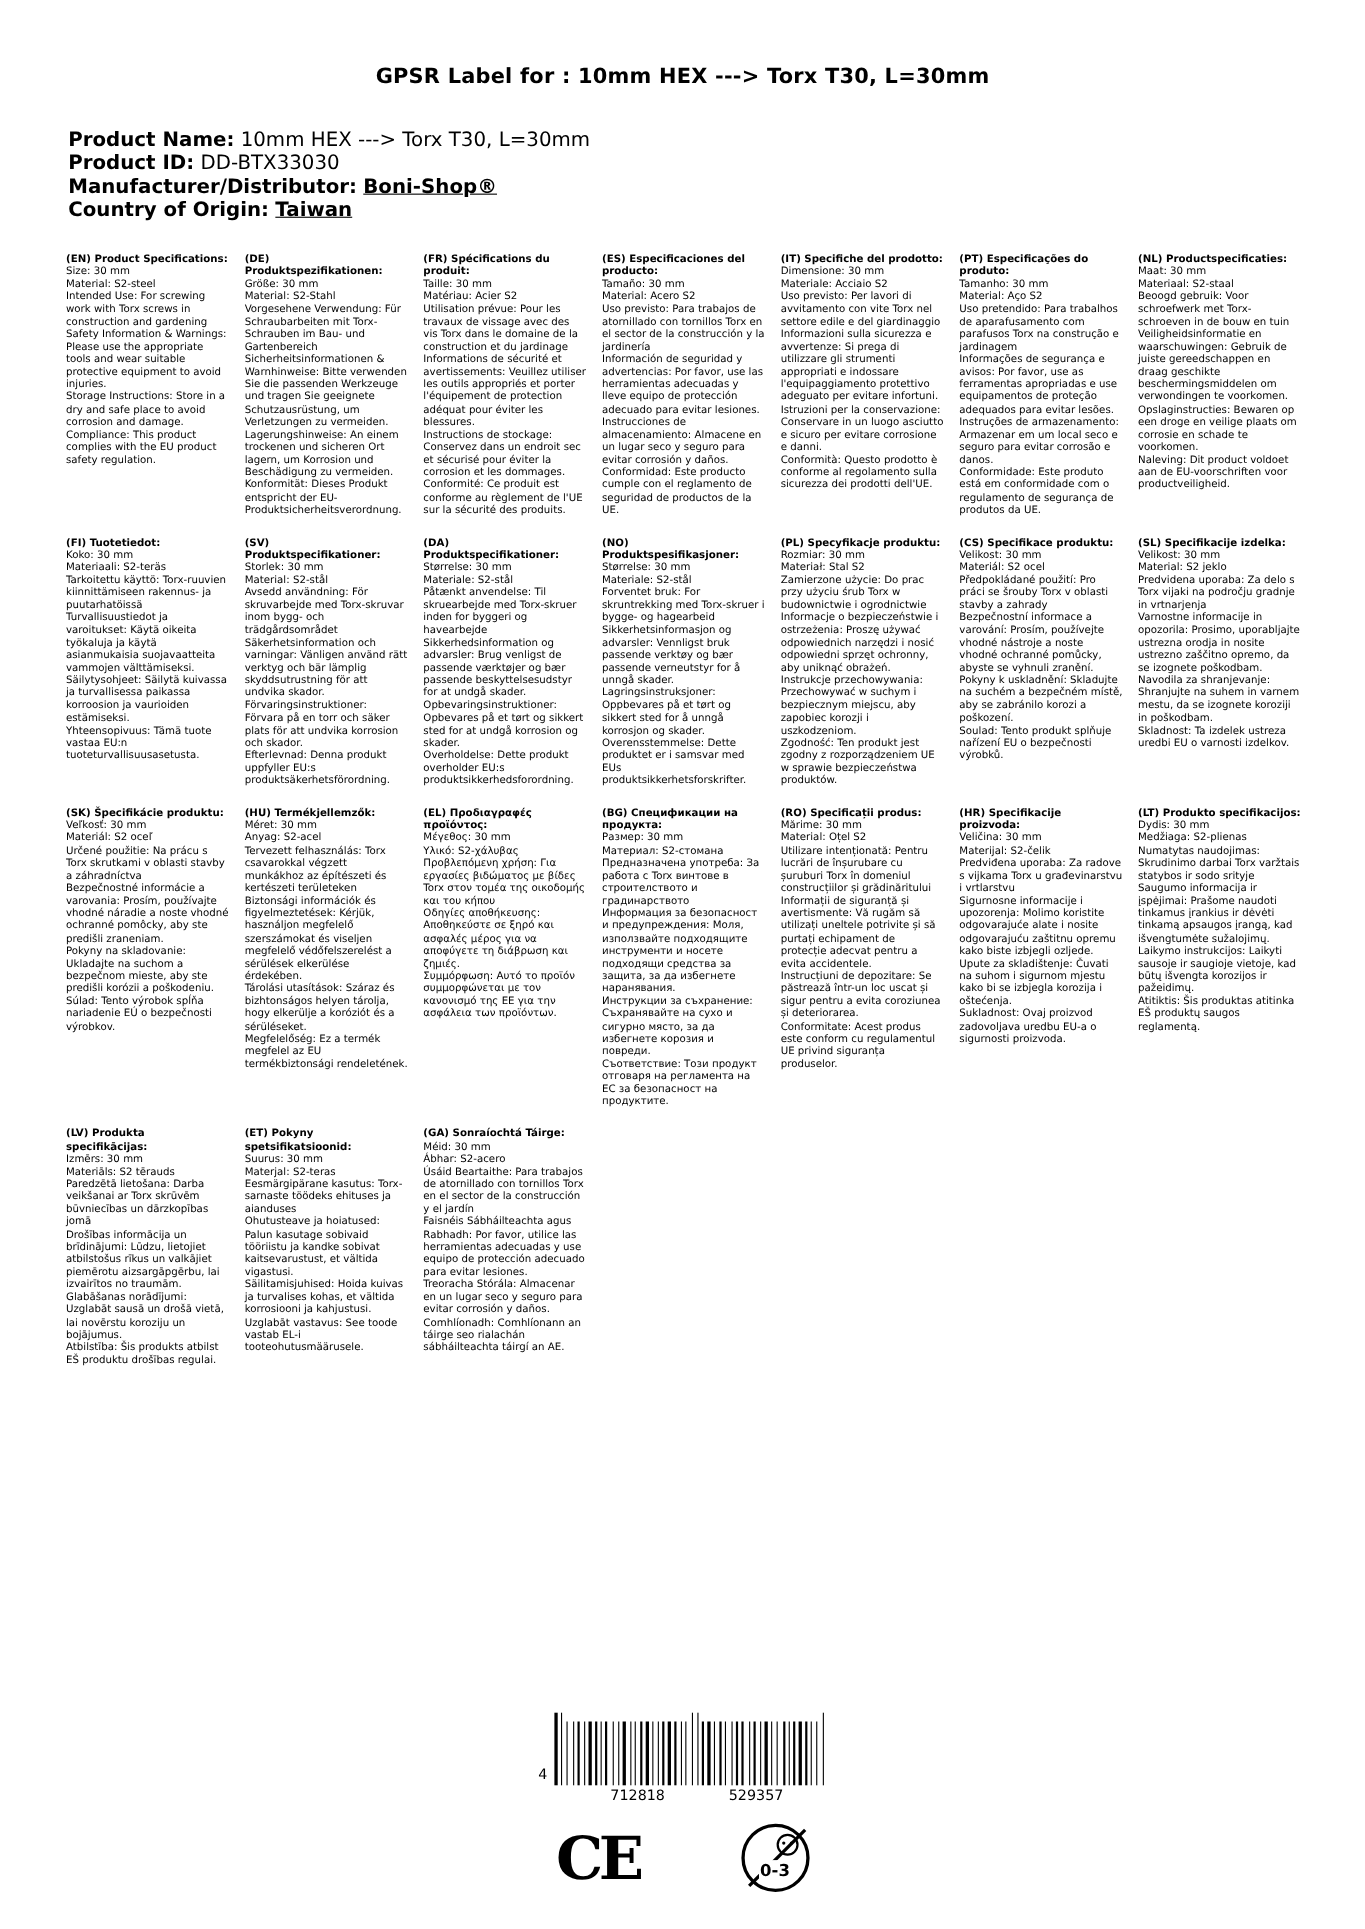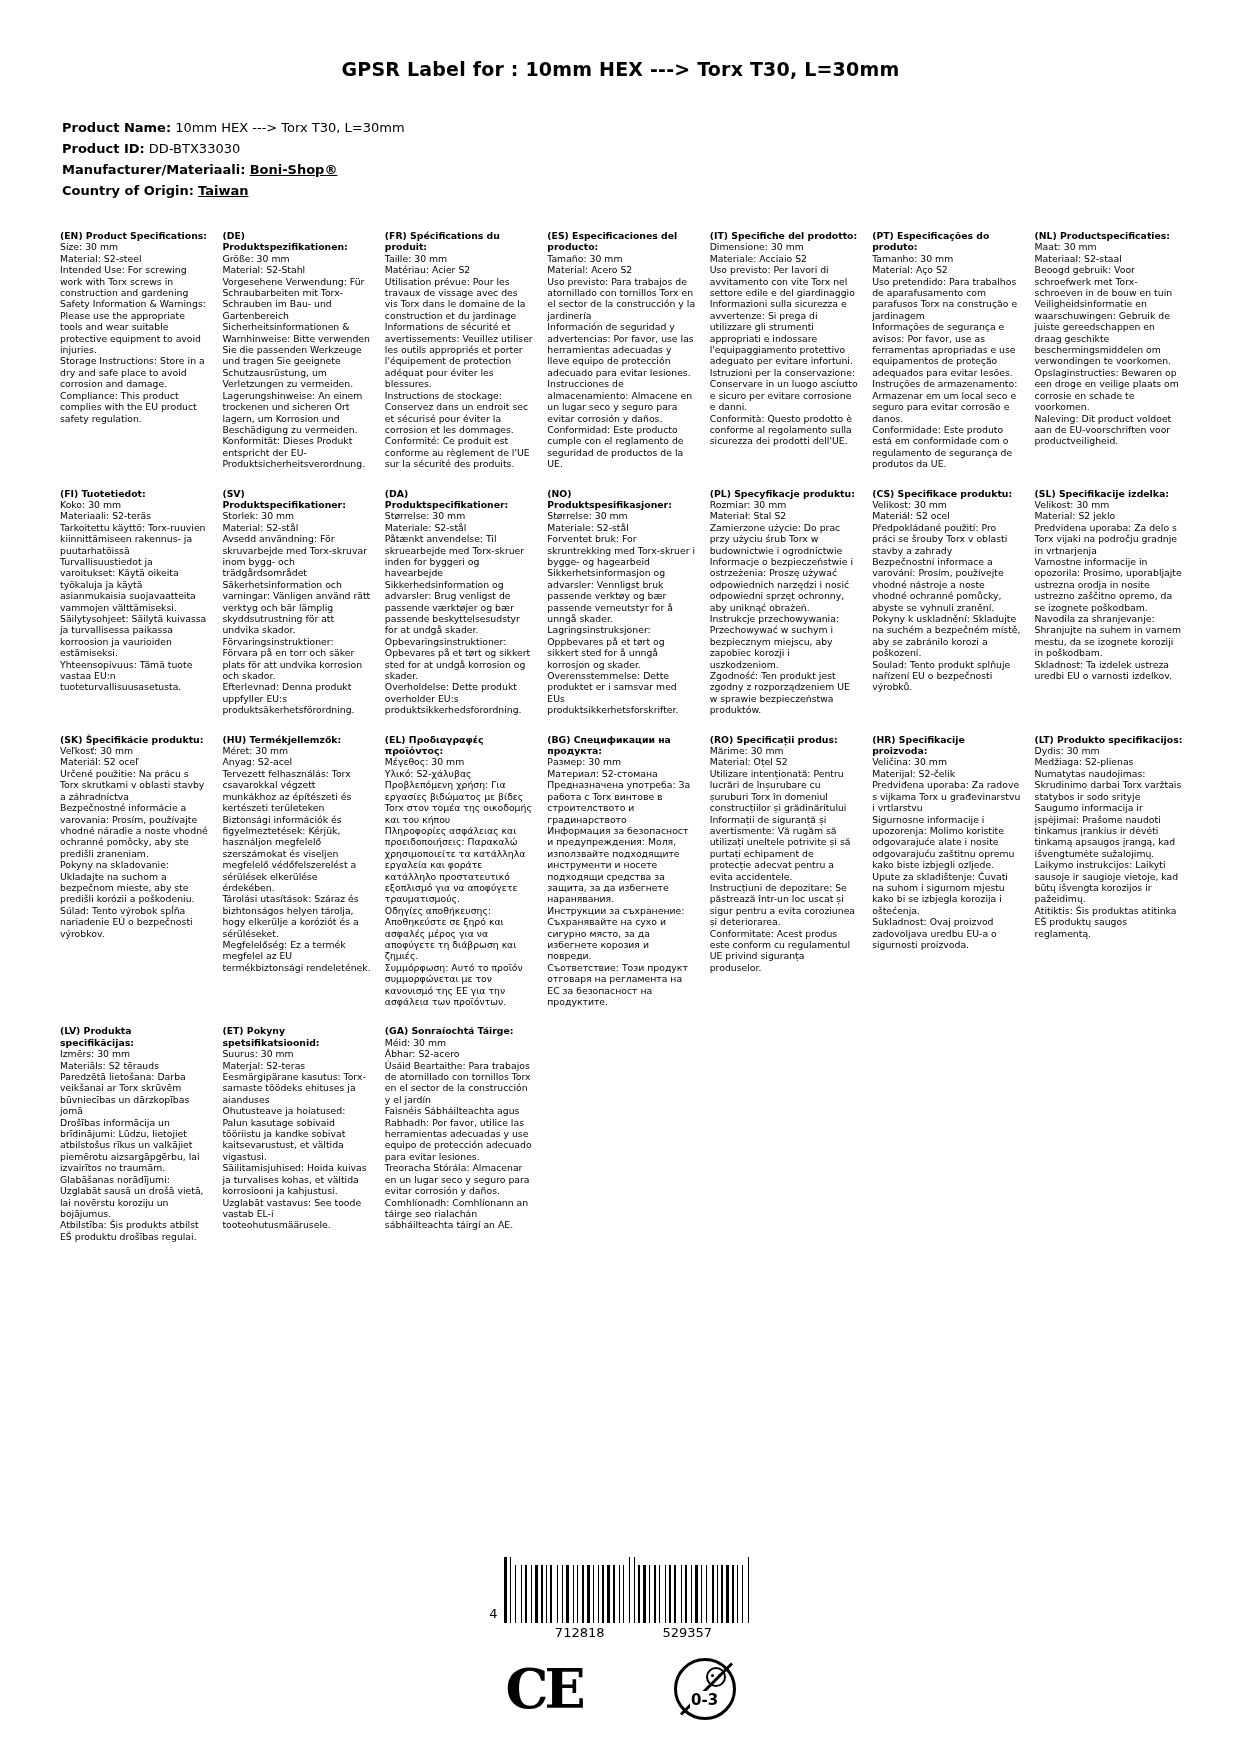--- a/index.html
+++ b/index.html
@@ -28,21 +28,21 @@
     font-weight: bold;
     letter-spacing: 0.2px;
     margin-top: 10px;
     margin-bottom: 38px;
   }
   .meta {
     margin-left: 4px;
     margin-bottom: 30px;
   }
   .meta-row {
-    font-size: 13px;
+    font-size: 18px;
     line-height: 19px;
     margin-bottom: 2px;
     white-space: nowrap;
   }
   .meta-label {
     font-weight: bold;
   }
   .meta-value {
     font-weight: normal;
   }
@@ -185,21 +185,21 @@
   <div class="meta">
     <div class="meta-row">
       <span class="meta-label">Product Name:</span>
       <span class="meta-value">10mm HEX ---&gt; Torx T30, L=30mm</span>
     </div>
     <div class="meta-row">
       <span class="meta-label">Product ID:</span>
       <span class="meta-value">DD-BTX33030</span>
     </div>
     <div class="meta-row">
-      <span class="meta-label">Manufacturer/Materiaali:</span>
+      <span class="meta-label">Manufacturer/Distributor:</span>
       <span class="meta-value bold">Boni-Shop®</span>
     </div>
     <div class="meta-row">
       <span class="meta-label">Country of Origin:</span>
       <span class="meta-value bold">Taiwan</span>
     </div>
   </div>
 
   <div class="grid" id="grid">
       <div class="cell">
@@ -377,21 +377,20 @@
           <p class="para">Tárolási utasítások: Száraz és bizhtonságos helyen tárolja, hogy elkerülje a koróziót és a sérüléseket.</p>
           <p class="para">Megfelelőség: Ez a termék megfelel az EU termékbiztonsági rendeletének.</p>
         </div>
       </div>
       <div class="cell">
         <div class="cell-head">(EL) Προδιαγραφές προϊόντος:</div>
         <div class="cell-body">
           <p class="para">Μέγεθος: 30 mm</p>
           <p class="para">Υλικό: S2-χάλυβας</p>
           <p class="para">Προβλεπόμενη χρήση: Για εργασίες βιδώματος με βίδες Torx στον τομέα της οικοδομής και του κήπου</p>
-          <p class="para">Πληροφορίες ασφάλειας και προειδοποιήσεις: Παρακαλώ χρησιμοποιείτε τα κατάλληλα εργαλεία και φοράτε κατάλληλο προστατευτικό εξοπλισμό για να αποφύγετε τραυματισμούς.</p>
           <p class="para">Οδηγίες αποθήκευσης: Αποθηκεύστε σε ξηρό και ασφαλές μέρος για να αποφύγετε τη διάβρωση και ζημιές.</p>
           <p class="para">Συμμόρφωση: Αυτό το προϊόν συμμορφώνεται με τον κανονισμό της ΕΕ για την ασφάλεια των προϊόντων.</p>
         </div>
       </div>
       <div class="cell">
         <div class="cell-head">(BG) Спецификации на продукта:</div>
         <div class="cell-body">
           <p class="para">Размер: 30 mm</p>
           <p class="para">Материал: S2-стомана</p>
           <p class="para">Предназначена употреба: За работа с Torx винтове в строителството и градинарството</p>

